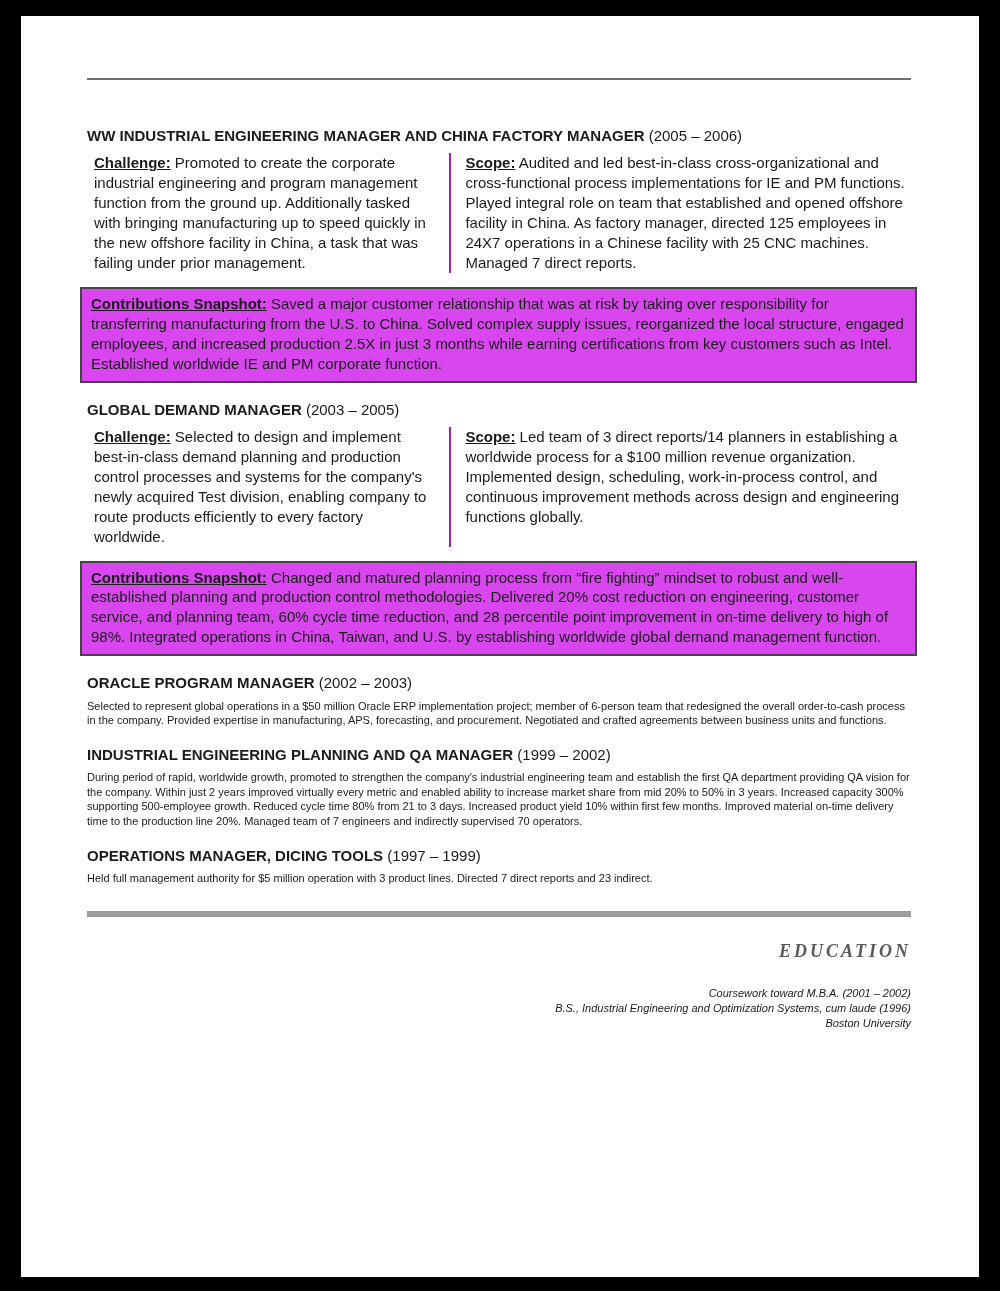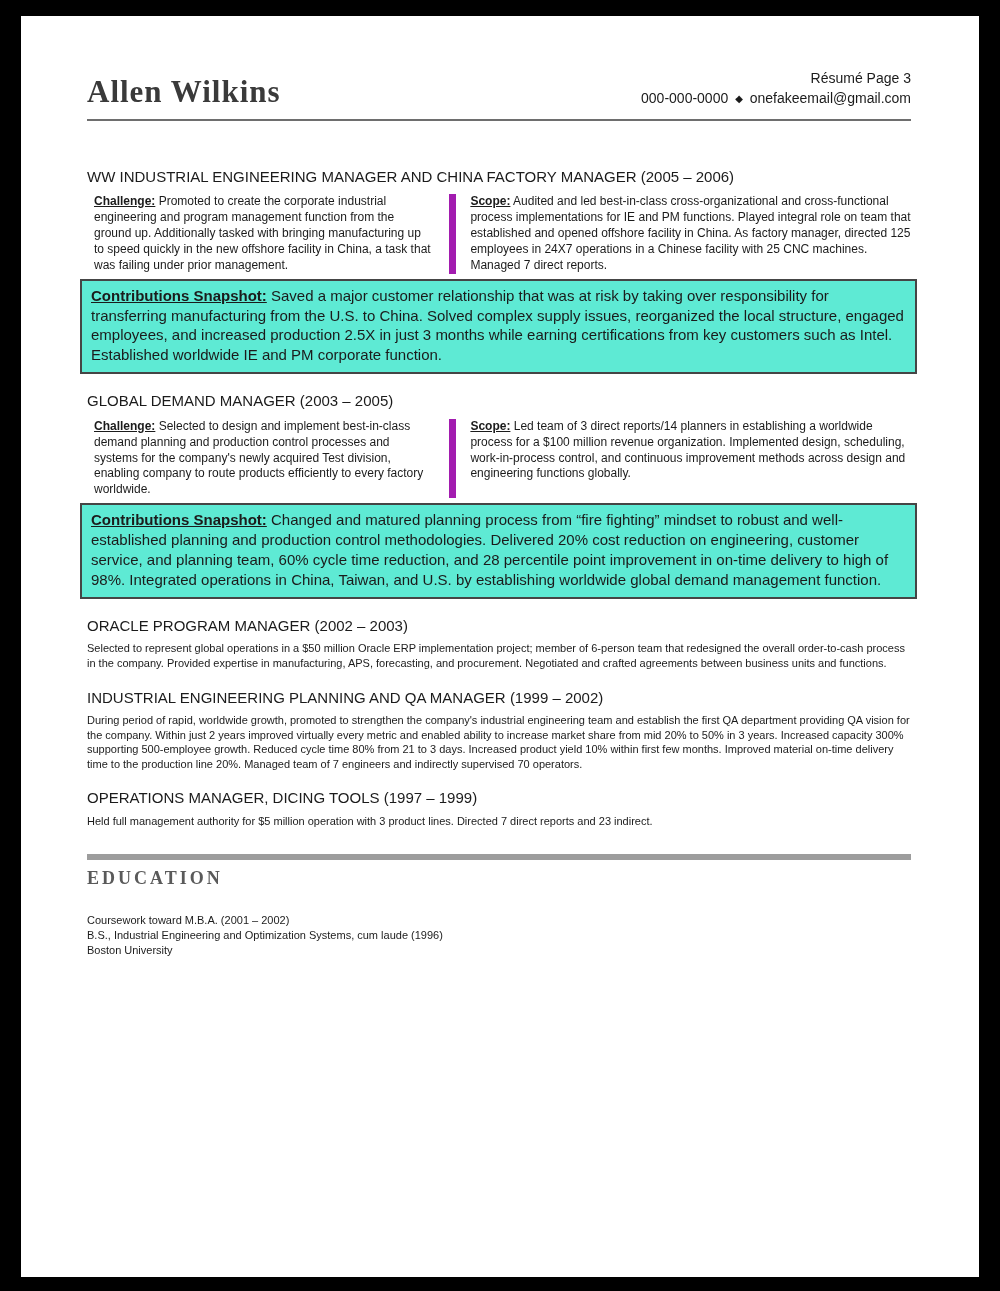--- a/index.html
+++ b/index.html
@@ -16,54 +16,43 @@
   .rule-thin { height:2px; background:#6e6e6e; margin-top:10px; }
 
   
   .employer { margin-top:46px; }
   .employer-row { display:flex; justify-content:space-between; font-size:15px; font-weight:700; }
   .tagline { font-style:italic; font-size:15px; margin-top:3px; }
 
   
   .role { margin-top:17px; }
   .role-title { font-size:15px; font-weight:400; line-height:1.35; }
-  .b { font-weight:400; }
+  .b { font-weight:700; }
   .body-text { font-size:11px; line-height:1.33; margin-top:5px; }
   .label { font-weight:700; text-decoration:underline; }
 
-  .two-col { display:flex; margin-top:7px; padding-left:7px; font-size:12px; line-height:1.33; }
+  .two-col { display:flex; margin-top:7px; padding-left:7px; font-size:15px; line-height:1.33; }
   .col-left { flex:0 0 43.5%; padding-right:16px; }
-  .col-right { flex:1; border-left:7px solid #a21caf; padding-left:14px; }
+  .col-right { flex:1; border-left:2px solid #a21caf; padding-left:14px; }
 
-  .snapshot { margin-top:5px; border:2px solid #454545; background:#5eead4; padding:5px 9px 7px 9px; font-size:15px; line-height:1.33; margin-left:-7px; margin-right:-6px; }
+  .snapshot { margin-top:14px; border:2px solid #454545; background:#d946ef; padding:5px 9px 7px 9px; font-size:15px; line-height:1.33; margin-left:-7px; margin-right:-6px; }
 
   
   .rule-thick { height:6px; background:#9d9d9d; margin-top:26px; }
-  .education { text-align:left; margin-top:8px; }
+  .education { text-align:right; margin-top:24px;font-style:italic; }
   .edu-heading { font-family:"Liberation Serif","DejaVu Serif",serif; font-size:18px; font-weight:700; letter-spacing:3px; color:#5a5a5a; }
   .edu-line { font-size:11px; line-height:1.35; }
   .edu-lines { margin-top:24px; }
 </style>
 </head>
 <body>
 
 <div class="frame">
   <div class="sheet">
 
-    <header class="header">
-      <h1 class="name">Allen Wilkins</h1>
-      <div class="contact">
-        <div>Résumé Page 3</div>
-        <div>
-          <span>000-000-0000</span>
-          <span class="diamond">◆</span>
-          <span>onefakeemail@gmail.com</span>
-        </div>
-      </div>
-    </header>
     <div class="rule-thin"></div>
 
     <section class="employer">
     </section>
 
     <section class="role">
       <h2 class="role-title">
         <span class="b">WW INDUSTRIAL ENGINEERING MANAGER AND CHINA FACTORY MANAGER</span>
         <span>(2005 – 2006)</span>
       </h2>

